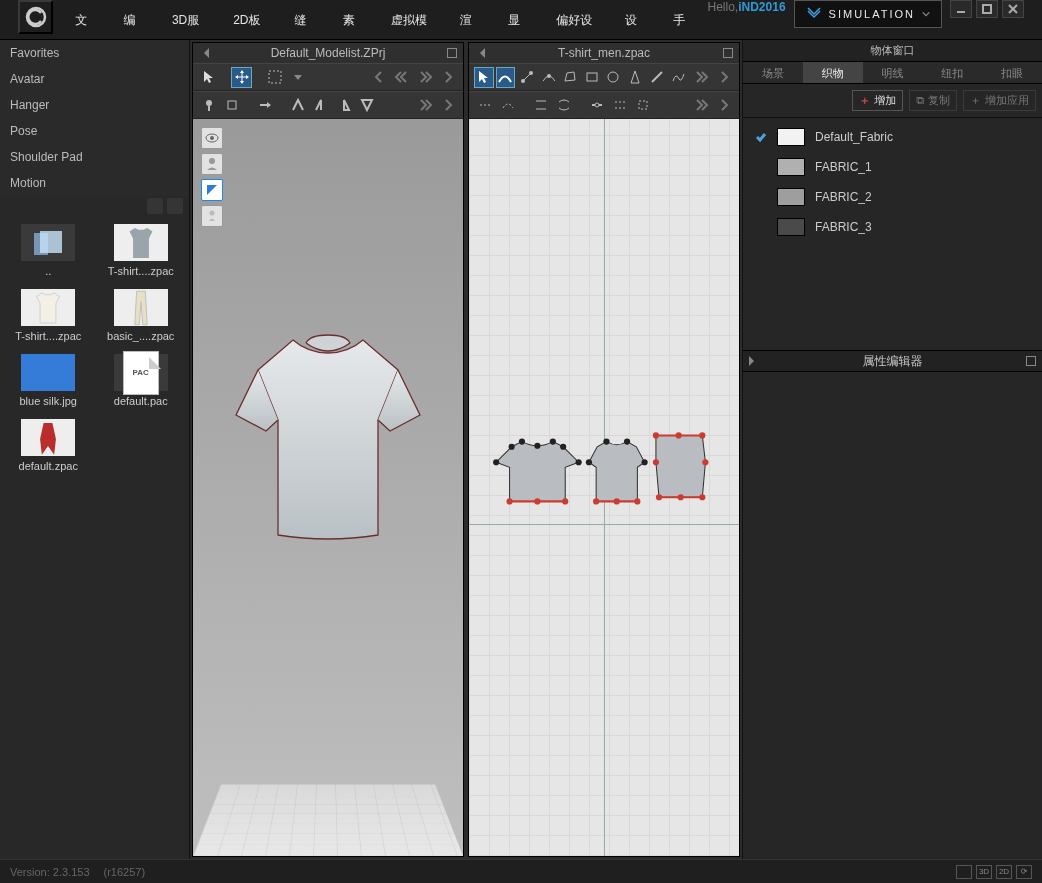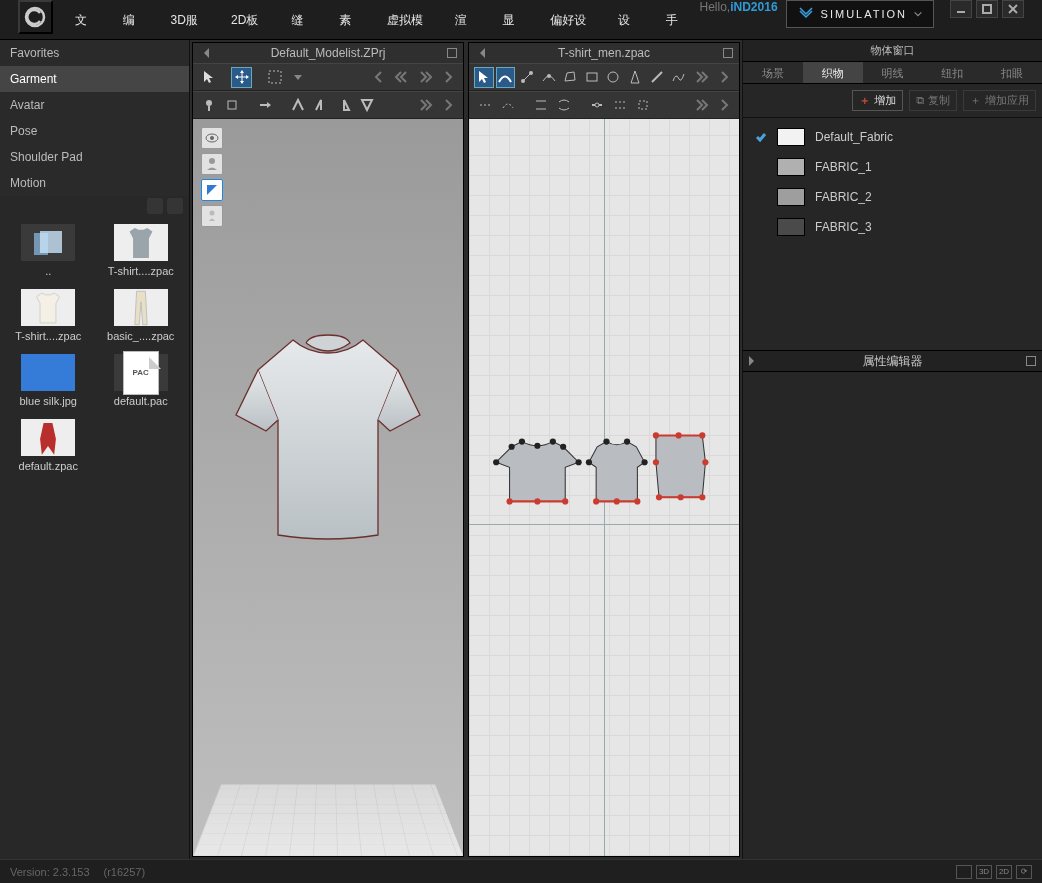--- a/index.html
+++ b/index.html
@@ -6,21 +6,21 @@
 body { background: #111; color: #ccc; font-size: 12px; width: 1042px; height: 883px; overflow: hidden; display: flex; flex-direction: column;}
 
 .menubar { display: flex; align-items: flex-start; height: 40px; background: #1e1e1e; border-bottom: 1px solid #000; padding: 0 18px; }
 .menubar .logo { width: 38px; height: 34px; display: flex; align-items: center; justify-content: center; border-left:2px solid #3a3a3a; border-top:2px solid #3a3a3a; border-right:2px solid #000; border-bottom:2px solid #000; margin-right:8px;}
 .menubar .logo svg { width: 24px; height: 24px; }
 .menubar .menu { display: flex; gap: 0; }
 .menubar .menu span { padding: 0 14px; line-height: 40px; color: #e6e6e6; cursor: default; }
 .menubar .spacer { flex: 1; }
 .menubar .hello { color:#777; }
 .menubar .user { color:#2e9bd8; font-weight:bold; margin-right:8px;}
-.sim-btn { display: flex; align-items: center; gap:6px; background: #111; border: 1px solid #555; height: 28px; padding: 0 10px; color:#e8e8e8; letter-spacing: 2px; font-size: 11px; margin-right:16px;}
+.sim-btn { display: flex; align-items: center; gap:6px; background: #111; border: 1px solid #555; height: 28px; padding: 0 10px; color:#e8e8e8; letter-spacing: 2px; font-size: 11px; margin-right:8px;}
 .sim-btn .chev { width:18px; height:18px; }
 .winbtns { display:flex; gap:4px; }
 .winbtn { width:22px; height:18px; border:1px solid #444; background:#2a2a2a; display:flex; align-items:center; justify-content:center; }
 .winbtn svg { width:10px; height:10px; stroke:#aaa; fill:none; stroke-width:2;}
 
 .main { display:flex; flex:1; background:#2b2b2b; min-height:0;}
 .left { width:190px; background:#282828; display:flex; flex-direction:column; border-right:1px solid #111;}
 .panel-hdr { height:22px; background:#222; display:flex; align-items:center; justify-content:center; color:#bbb; font-size:11px; border-bottom:1px solid #000;}
 .panel-hdr.icons { justify-content:flex-end; gap:2px; padding:0 4px; position:relative;}
 .panel-hdr.icons .title { position:absolute; left:50%; transform:translateX(-50%);}
@@ -150,22 +150,22 @@
         </svg>
       </div>
   </div>
 </div>
 
 <div class="main">
 
   <div class="left">
     <div class="cat-list">
       <div class="cat-item">Favorites</div>
-      <div class="cat-item selected">Garment</div>
       <div class="cat-item">Avatar</div>
+      <div class="cat-item">Hanger</div>
       <div class="cat-item">Pose</div>
       <div class="cat-item">Shoulder Pad</div>
       <div class="cat-item">Motion</div>
     </div>
     <div class="lib-tools">
       <div></div>
       <div></div>
     </div>
     <div class="lib-grid">
       <div class="lib-item">

